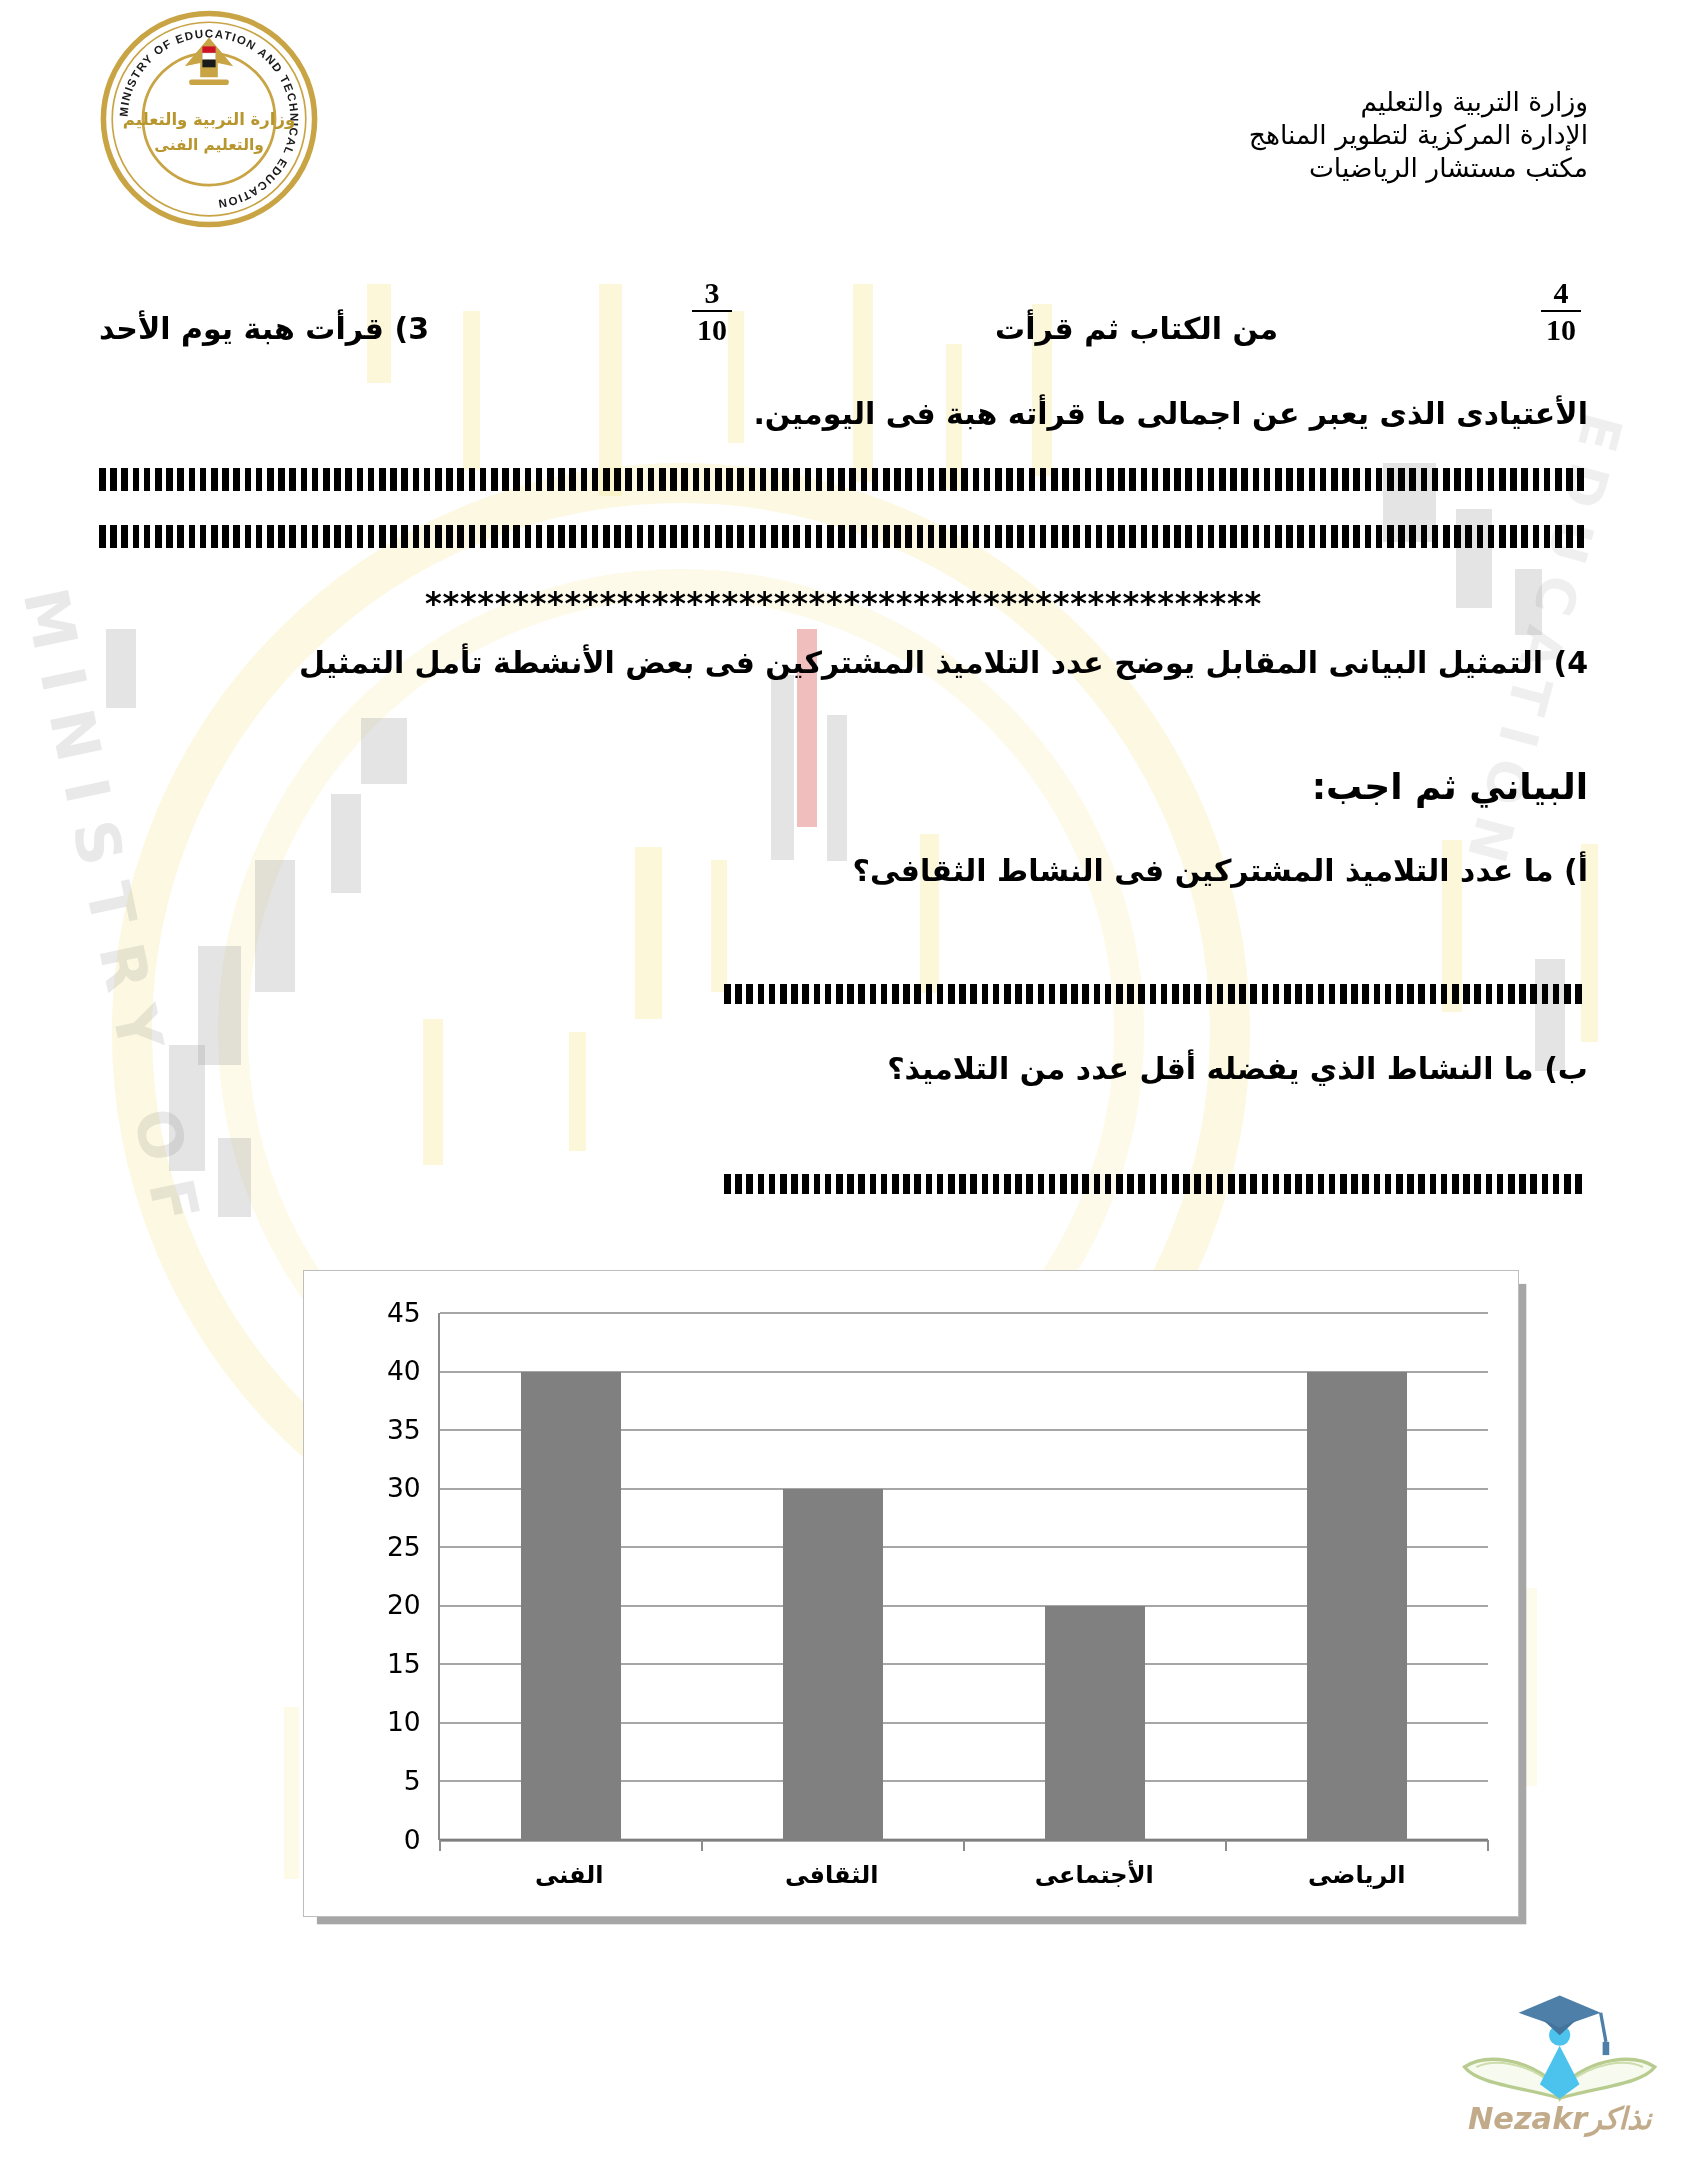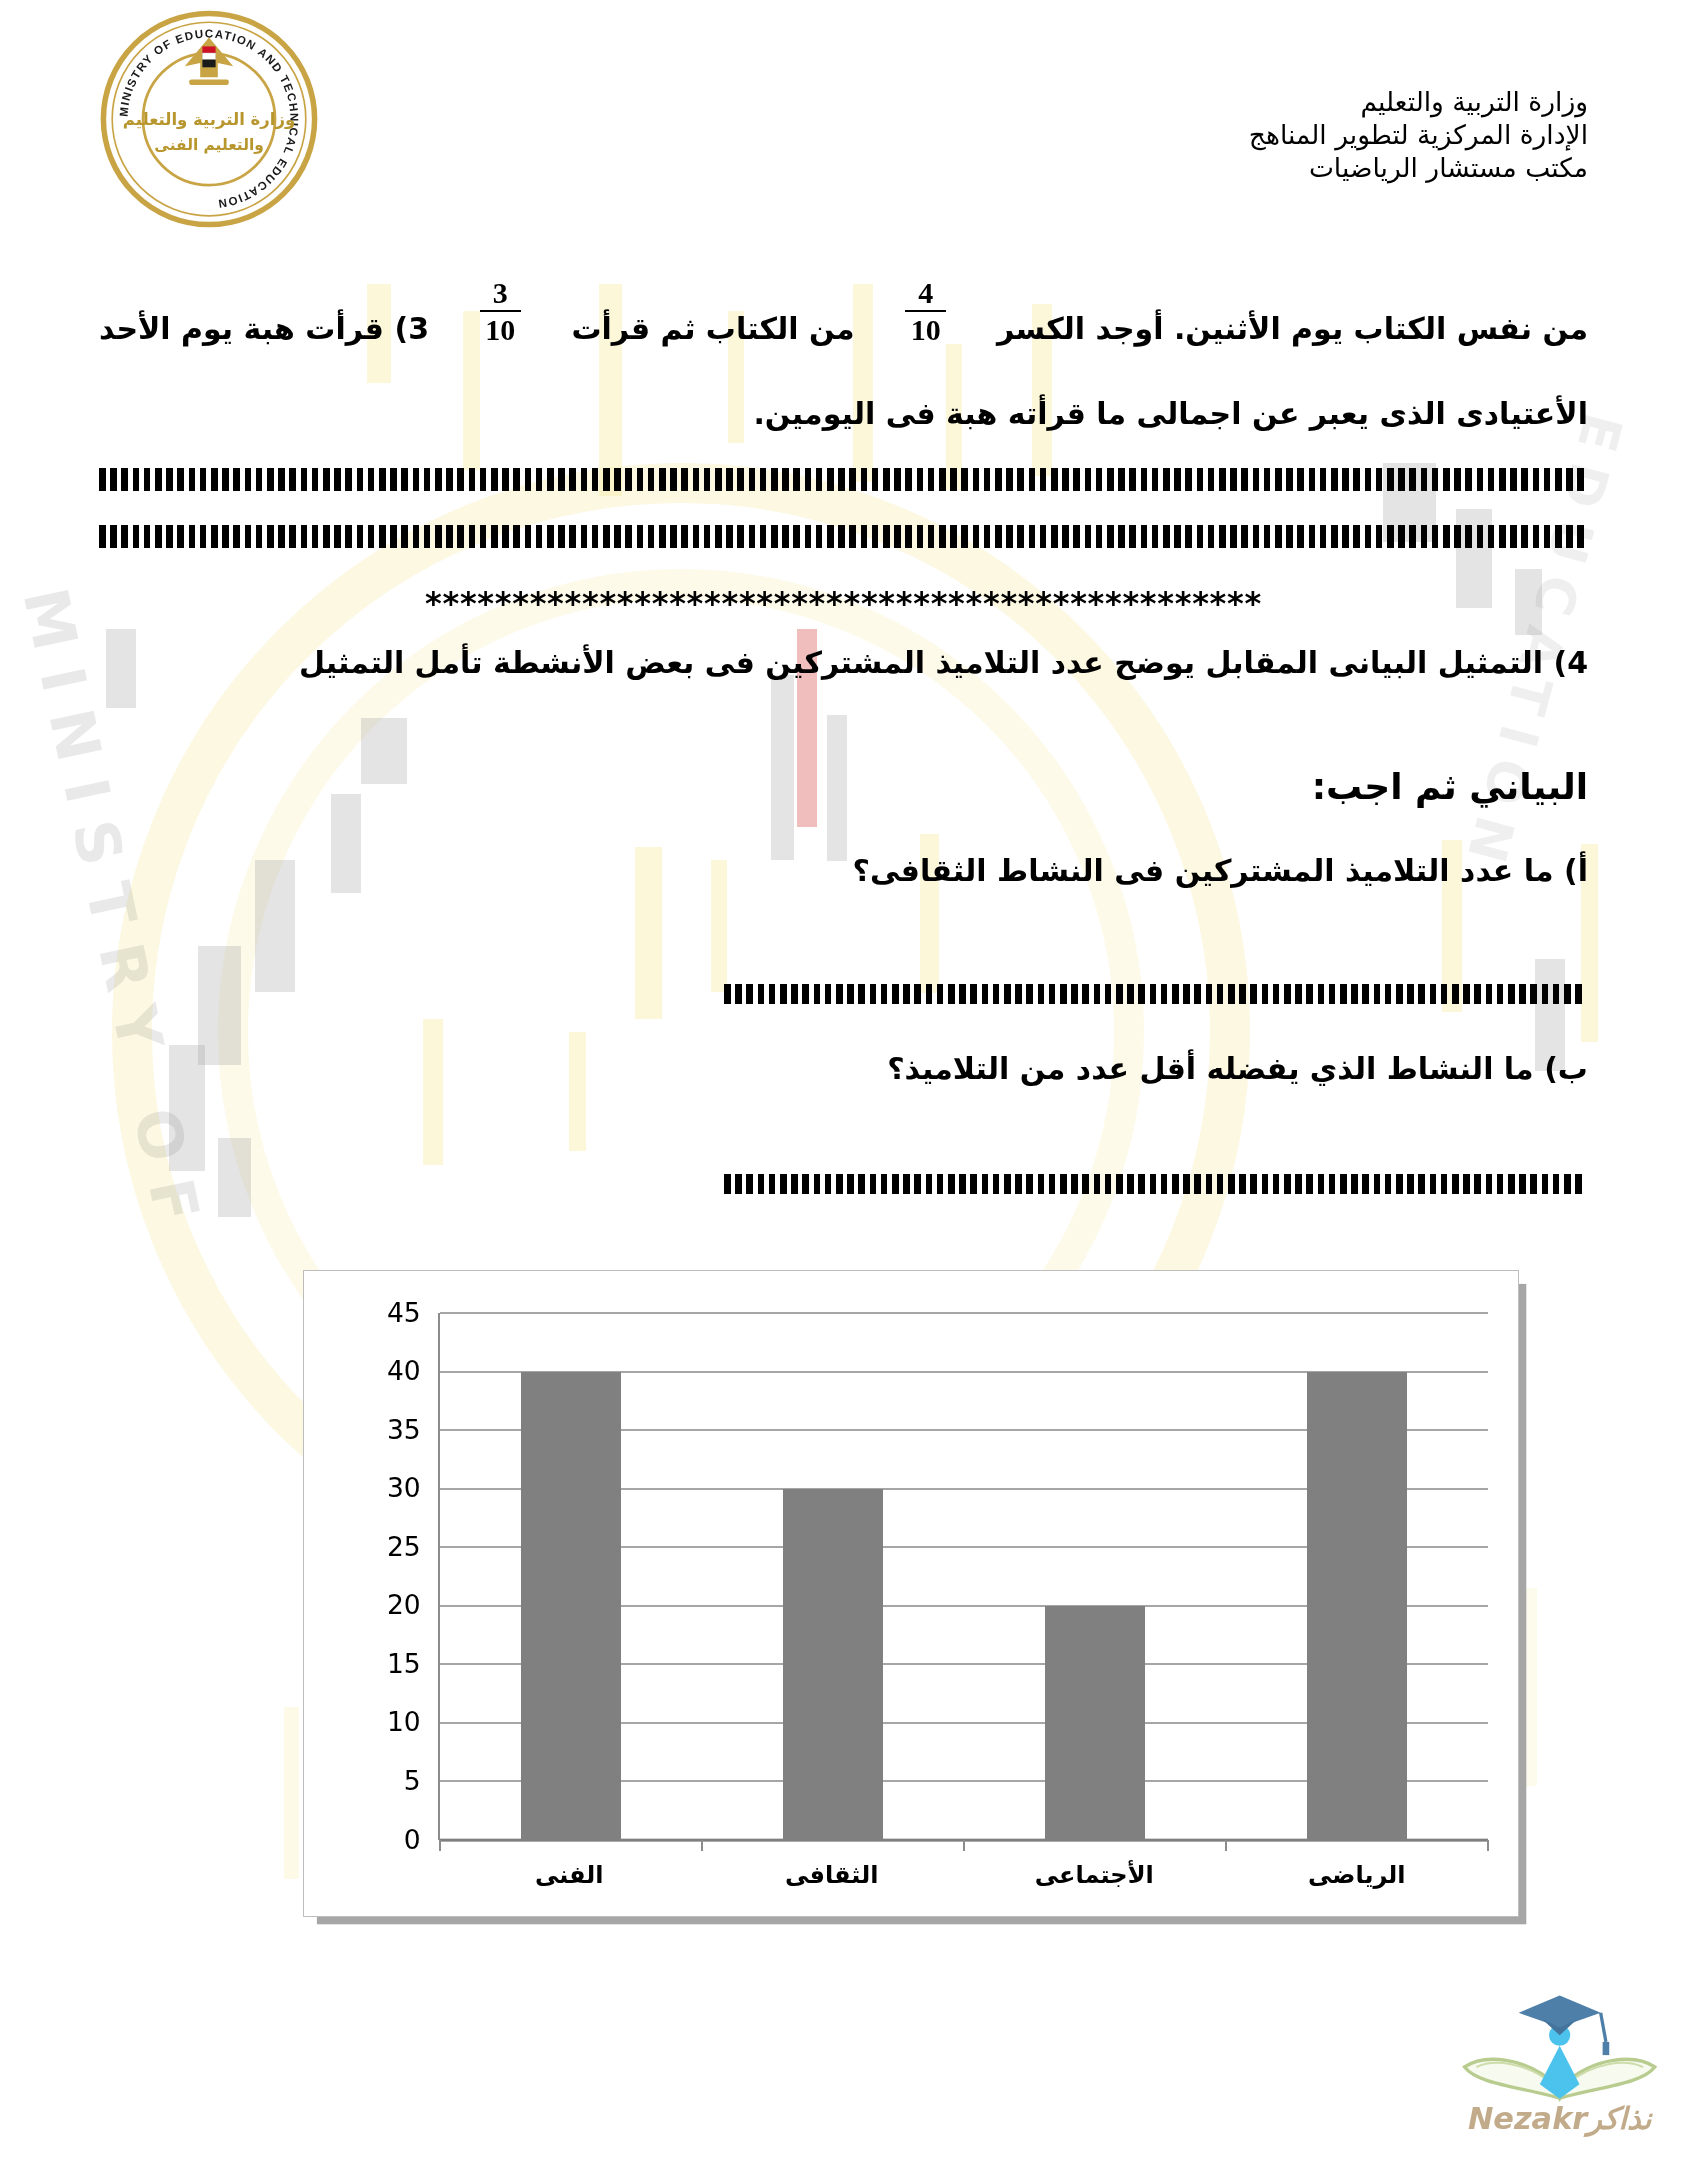--- a/index.html
+++ b/index.html
@@ -137,21 +137,20 @@
   <span>3) قرأت هبة يوم الأحد</span>
   <span class="frac">
     <span class="num">3</span>
     <span class="den">10</span>
   </span>
   <span>من الكتاب ثم قرأت</span>
   <span class="frac">
     <span class="num">4</span>
     <span class="den">10</span>
   </span>
-  <span>من نفس الكتاب يوم الأثنين. أوجد الكسر</span>
 </div>
 <div class="abs artext q3line2">الأعتيادى الذى يعبر عن اجمالى ما قرأته هبة فى اليومين.</div>
 
 <div class="abs dotline dl1"></div>
 <div class="abs dotline dl2"></div>
 
 <div class="abs sep">************************************************</div>
 
 <div class="abs artext q4line1">4) التمثيل البيانى المقابل يوضح عدد التلاميذ المشتركين  فى بعض الأنشطة تأمل التمثيل</div>
 <div class="abs artext q4line2">البياني ثم اجب:</div>

